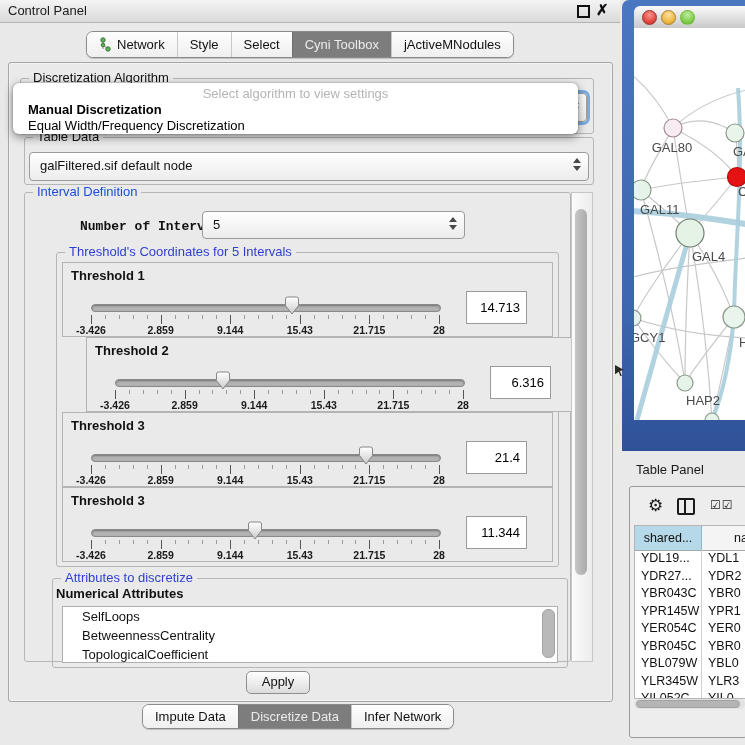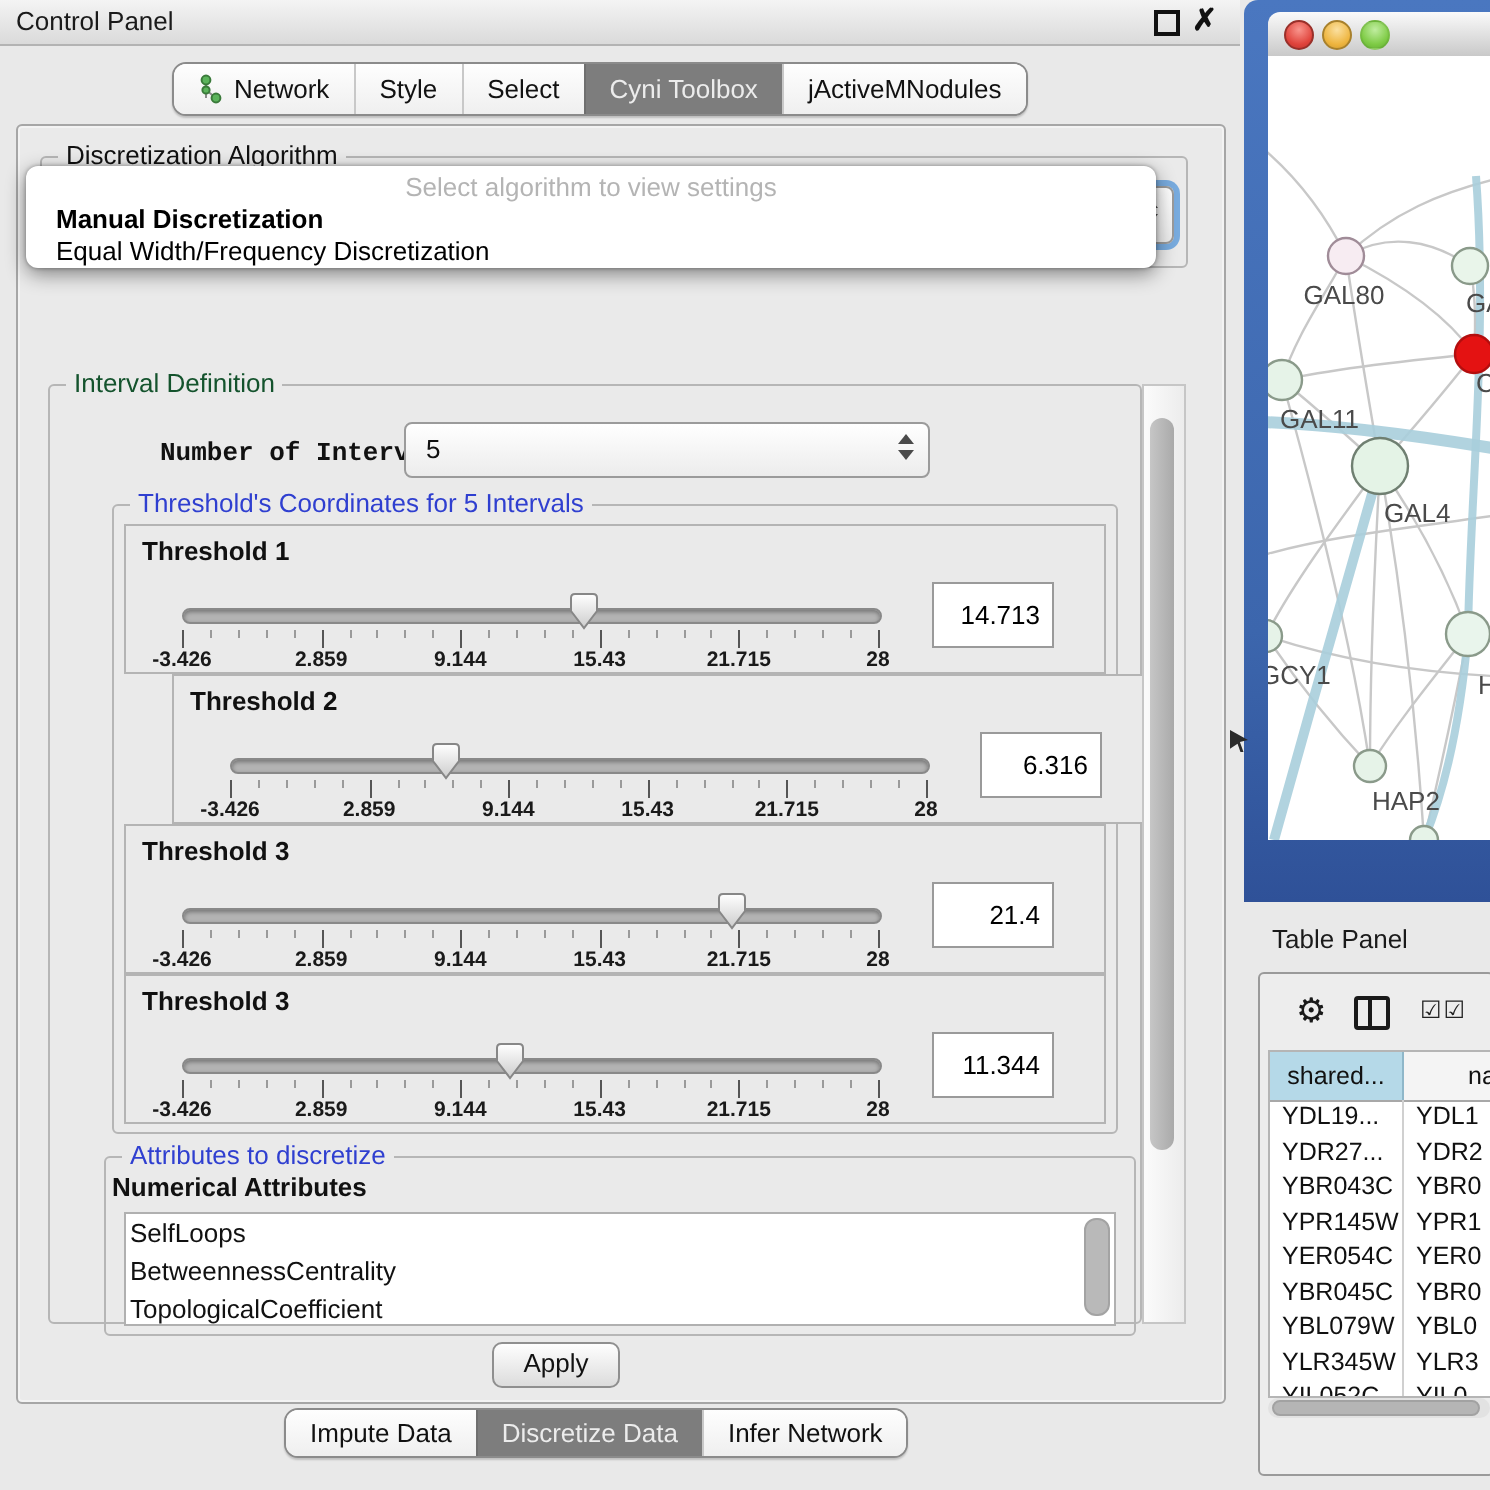--- a/index.html
+++ b/index.html
@@ -22,21 +22,21 @@
   .seg .tab.active{background:#7d7d7d;color:#ececec;border-left-color:#6f6f6f;}
   #top-tabs{left:86px;top:31px;height:25px;}
   #bottom-tabs{left:142px;top:704px;height:23px;}
 
   .main-panel{left:8px;top:62px;width:603px;height:638px;background:#eaeaea;
     border:1px solid #a6a6a6;border-radius:3px;box-shadow:inset 0 0 0 1px #f3f3f3;}
 
   
   .groupbox{position:absolute;border:1px solid #b6b6b6;border-radius:3px;}
   .gtitle{position:absolute;top:-8px;left:8px;background:#eaeaea;padding:0 4px;font-size:13px;line-height:14px;}
-  .gtitle.green{color:#14532d;}
+  .gtitle.green{color:#1d4ed8;}
   .gtitle.blue{color:#2f3fd0;}
 
   
   .combo{position:absolute;background:linear-gradient(#ffffff,#ececec);
     border:1px solid #9b9b9b;border-radius:4px;font-size:13px;}
   .combo .ctext{position:absolute;left:10px;top:5px;white-space:nowrap;}
   .combo .stepper{position:absolute;right:7px;top:5px;}
   .stepper i{display:block;width:0;height:0;border-left:4px solid transparent;border-right:4px solid transparent;}
   .stepper .up{border-bottom:5px solid #4a4a4a;margin-bottom:3px;}
   .stepper .dn{border-top:5px solid #4a4a4a;}
@@ -66,21 +66,21 @@
   .th-ticklabels{position:absolute;left:28px;top:61px;width:348px;height:11px;}
   .th-ticklabels span{position:absolute;transform:translateX(-50%);font-size:10.5px;font-weight:bold;color:#1a1a1a;white-space:nowrap;}
   .th-thumb{position:absolute;top:33px;width:16px;height:19px;}
   .th-value{position:absolute;left:403px;top:28px;width:53px;height:31px;background:#fff;
     border:1px solid #9a9a9a;font-size:13px;text-align:right;padding:0 6px 0 0;box-sizing:content-box;
     font-family:"Liberation Sans",sans-serif;}
 
   
   .attr-list{position:absolute;left:62px;top:606px;width:494px;height:55px;background:#fff;
     border:1px solid #b0b0b0;overflow:hidden;}
-  .attr-list .item{height:19px;line-height:19px;padding-left:2px;font-size:13px;white-space:nowrap;}
+  .attr-list .item{height:19px;line-height:19px;padding-left:19px;font-size:13px;white-space:nowrap;}
   .attr-scroll{position:absolute;right:2px;top:2px;width:11px;height:47px;background:#b9b9b9;
     border:1px solid #a3a3a3;border-radius:6px;}
 
   .apply-btn{left:246px;top:671px;width:62px;height:21px;background:linear-gradient(#fefefe,#dcdcdc);
     border:1px solid #8f8f8f;border-radius:5px;font-size:13px;text-align:center;line-height:20px;}
 
   
   .net-window{left:622px;top:0;width:123px;height:451px;border-top-left-radius:7px;
     background:linear-gradient(#4a77c0,#3c66ad 70%,#2f5198);}
   .net-titlebar{position:absolute;left:12px;top:6px;width:111px;height:22px;
@@ -179,20 +179,30 @@
         </span>
     </div>
   </div>
 
   <div class="abs popup" id="algo-popup">
     <div class="ph">Select algorithm to view settings</div>
   <div class="opt selected">Manual Discretization</div>
       <div class="opt">Equal Width/Frequency Discretization</div>
     </div>
 
+  <div class="groupbox" style="left:24px;top:137px;width:568px;height:46px;">
+    <span class="gtitle">Table Data</span>
+    <div class="combo" style="left:4px;top:14px;width:558px;height:27px;">
+      <span class="ctext">galFiltered.sif default node</span>
+      <span class="stepper">
+          <i class="up"></i>
+          <i class="dn"></i>
+        </span>
+    </div>
+  </div>
 
   <div class="groupbox" style="left:24px;top:192px;width:545px;height:468px;">
     <span class="gtitle green">Interval Definition</span>
   </div>
 
   <span class="abs bold" style="left:80px;top:219px;font-size:13px;font-family:Liberation Mono, monospace;">Number of Intervals</span>
   <div class="combo" style="left:202px;top:211px;width:261px;height:26px;">
     <span class="ctext">5</span>
     <span class="stepper">
         <i class="up"></i>

